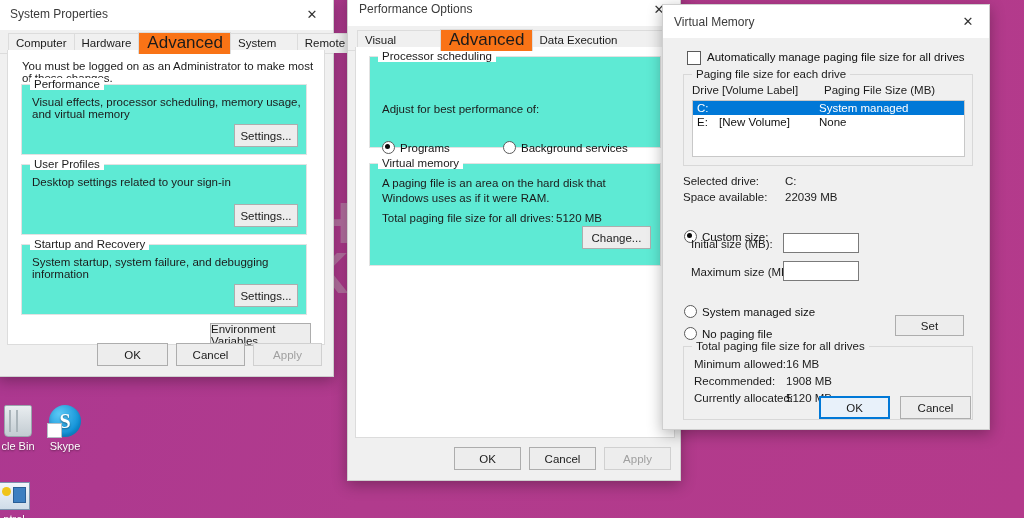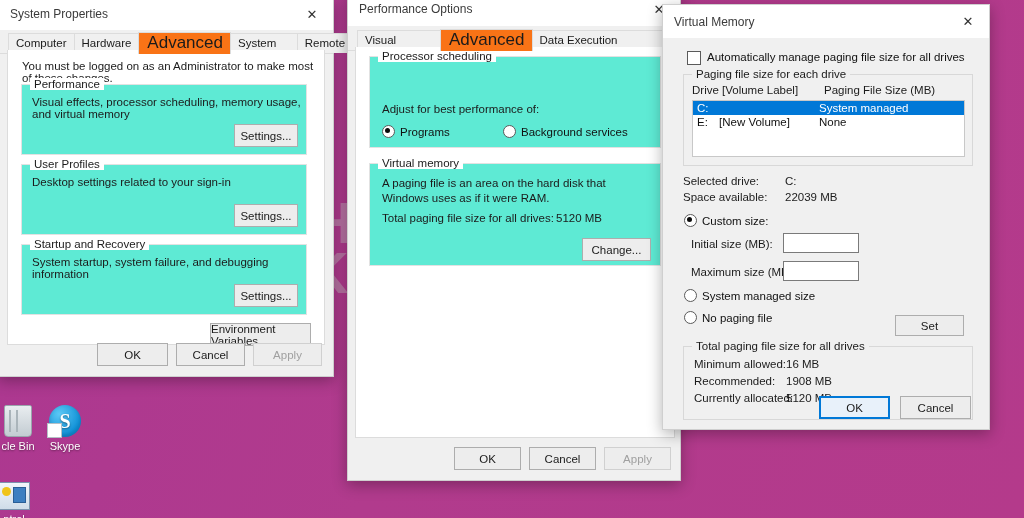--- a/index.html
+++ b/index.html
@@ -59,21 +59,21 @@
   .group{border:1px solid #e2e2e2;position:relative;margin:0;background:#5eead4;}
   .group > .legend{position:absolute;top:-7px;left:8px;background:#fff;padding:0 4px;
                    font-size:11.5px;color:#1b1b1b;}
 
   .btn{background:#ededed;border:1px solid #adadad;font-size:11.5px;color:#1b1b1b;
        font-family:inherit;display:flex;align-items:center;justify-content:center;
        height:21px;cursor:default;}
   .btn.disabled{color:#a0a0a0;background:#ededed;border-color:#d0d0d0;}
   .btn.focus{border:1px solid #0078d7;box-shadow:inset 0 0 0 1px #0078d7;}
 
-  .radio{display:inline-flex;align-items:center;gap:5px;font-size:11.5px;}
+  .radio{display:inline-flex;align-items:center;gap:5px;font-size:11.5px;margin-top:16px;}
   .radio i{width:11px;height:11px;border:1px solid #5a5a5a;border-radius:50%;
            background:#fff;display:inline-block;position:relative;flex:0 0 auto;}
   .radio.on i:after{content:"";position:absolute;left:2px;top:2px;width:5px;height:5px;
                     border-radius:50%;background:#0a0a0a;}
   .cbx{display:inline-flex;align-items:flex-start;gap:6px;font-size:11.5px;}
   .cbx i{width:12px;height:12px;border:1px solid #5a5a5a;background:#fff;flex:0 0 auto;}
 
   .txtin{background:#fff;border:1px solid #7a7a7a;height:16px;}
 
   
@@ -190,21 +190,21 @@
         <i></i>
         <span>Background services</span>
       </div>
     </div>
 
     <div class="group" style="position:absolute;left:13px;top:116px;width:290px;height:101px;">
       <span class="legend">Virtual memory</span>
       <div class="lbl" style="position:absolute;left:12px;top:12px;width:264px;line-height:15px;">A paging file is an area on the hard disk that Windows uses as if it were RAM.</div>
       <div class="lbl" style="position:absolute;left:12px;top:48px;">Total paging file size for all drives:</div>
       <div class="lbl" style="position:absolute;left:186px;top:48px;">5120 MB</div>
-      <div class="btn" style="position:absolute;right:9px;bottom:4px;width:67px;">Change...</div>
+      <div class="btn" style="position:absolute;right:9px;bottom:16px;width:67px;">Change...</div>
     </div>
   </div>
 
   <div style="position:absolute;right:9px;bottom:10px;display:flex;gap:8px;">
     <div class="btn" style="width:65px;">OK</div>
     <div class="btn" style="width:65px;">Cancel</div>
     <div class="btn disabled" style="width:65px;">Apply</div>
   </div>
 </div>
 

